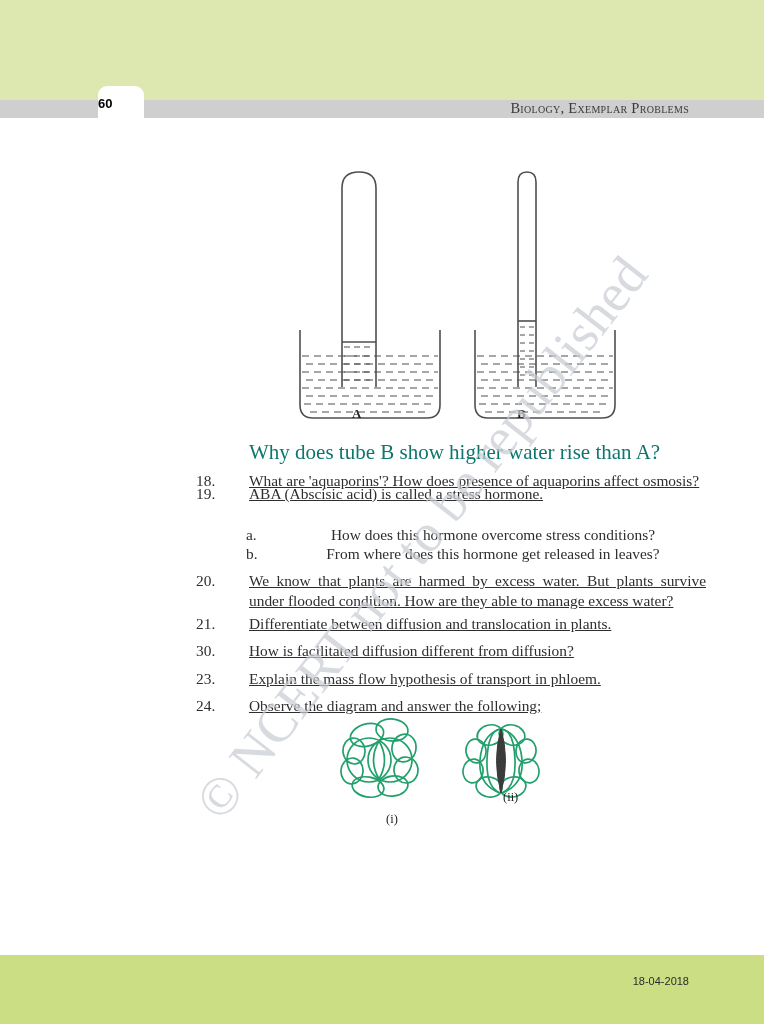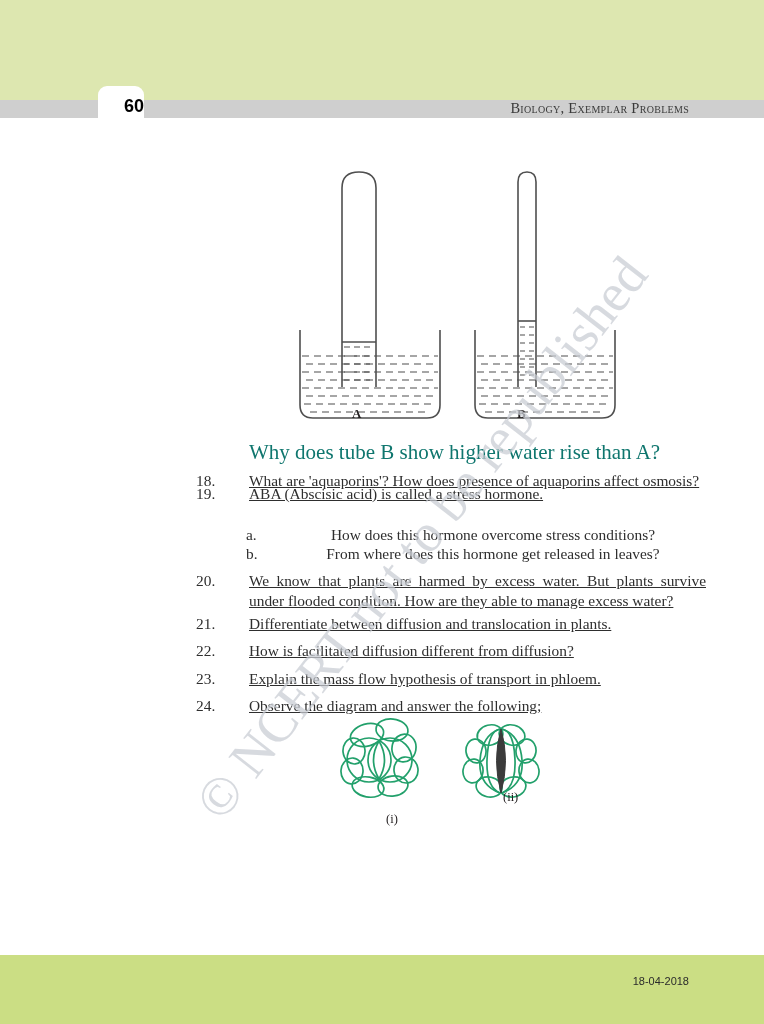--- a/index.html
+++ b/index.html
@@ -42,24 +42,24 @@
     left: 98px; top: 86px;
     width: 46px; height: 32px;
     background: #ffffff;
     border-radius: 9px 9px 0 0;
     z-index: 4;
   }
   .page-num {
     position: absolute;
     left: 98px; top: 96px;
     width: 46px;
-    text-align: right;
+    text-align: left;
     font-family: "Liberation Sans", "DejaVu Sans", sans-serif;
     font-weight: bold;
-    font-size: 18px;
+    font-size: 13px;
     color: #000;
     z-index: 5;
   }
 
   .header-title {
     position: absolute;
     right: 75px; top: 100px;
     font-family: "Liberation Serif", "DejaVu Serif", serif;
     font-variant: small-caps;
     font-size: 14.5px;
@@ -295,21 +295,21 @@
     <span class="q-num">20.</span>
     <span class="q-body">We know that plants are harmed by excess water. But plants survive under flooded condition. How are they able to manage excess water?</span>
   </div>
 
   <div class="q-row" style="top:614px;">
     <span class="q-num">21.</span>
     <span class="q-body nojust">Differentiate between diffusion and translocation in plants.</span>
   </div>
 
   <div class="q-row" style="top:641px;">
-    <span class="q-num">22.</span>
+    <span class="q-num">30.</span>
     <span class="q-body nojust">How is facilitated diffusion different from diffusion?</span>
   </div>
 
   <div class="q-row" style="top:669px;">
     <span class="q-num">23.</span>
     <span class="q-body nojust">Explain the mass flow hypothesis of transport in phloem.</span>
   </div>
 
   <div class="q-row" style="top:696px;">
     <span class="q-num">24.</span>

